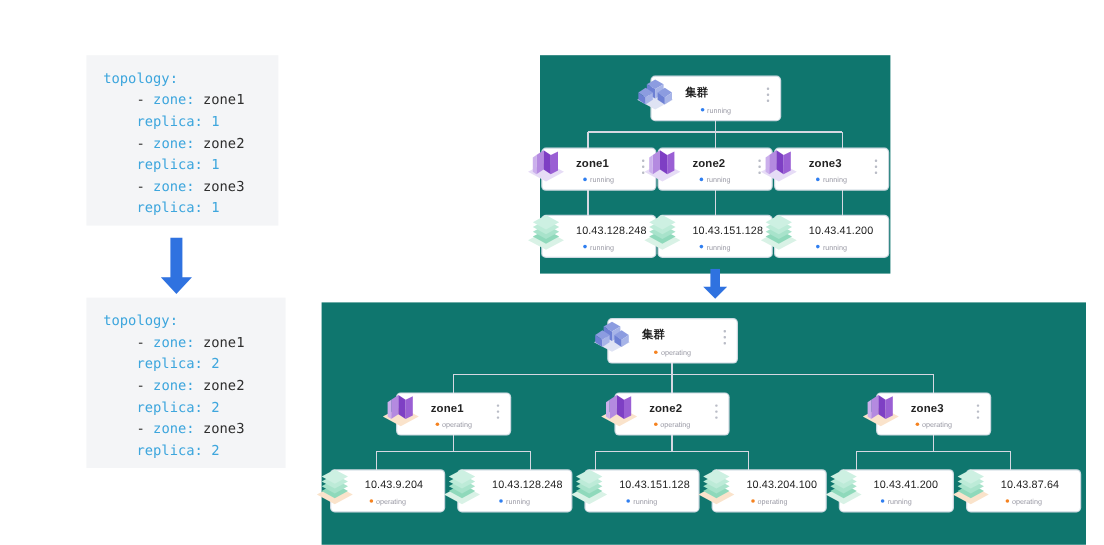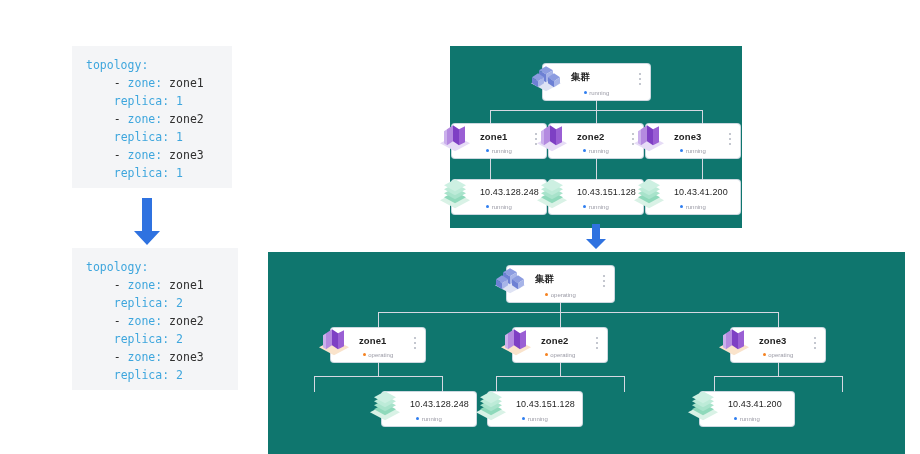--- a/index.html
+++ b/index.html
@@ -389,20 +389,35 @@
       <span class="kebab">
           <i></i>
           <i></i>
           <i></i>
         </span>
       <span class="node-status">
         <span class="dot operating"></span><span>operating</span>
       </span>
     </div>
 
+    <div class="node" style="left:8px;top:140px;width:94px;height:34px;">
+      <span class="node-ico">
+        <svg width="38" height="32" viewBox="0 0 38 32">
+          <path d="M4 23 L19 15 L34 23 L19 31 Z" fill="#fae3cb"></path>
+          <path d="M8 20 L19 14 L30 20 L19 26 Z" fill="#8fd9bb"></path>
+          <path d="M8 16 L19 10 L30 16 L19 22 Z" fill="#a8e3cb"></path>
+          <path d="M8 12 L19 6 L30 12 L19 18 Z" fill="#bdebd8"></path>
+          <path d="M8 8 L19 2 L30 8 L19 14 Z" fill="#cdf0e2"></path>
+        </svg>
+      </span>
+      <span class="node-label ip">10.43.9.204</span>
+      <span class="node-status">
+        <span class="dot operating"></span><span>operating</span>
+      </span>
+    </div>
 
     <div class="node" style="left:114px;top:140px;width:94px;height:34px;">
       <span class="node-ico">
         <svg width="38" height="32" viewBox="0 0 38 32">
           <path d="M4 23 L19 15 L34 23 L19 31 Z" fill="#d9f2e6"></path>
           <path d="M8 20 L19 14 L30 20 L19 26 Z" fill="#8fd9bb"></path>
           <path d="M8 16 L19 10 L30 16 L19 22 Z" fill="#a8e3cb"></path>
           <path d="M8 12 L19 6 L30 12 L19 18 Z" fill="#bdebd8"></path>
           <path d="M8 8 L19 2 L30 8 L19 14 Z" fill="#cdf0e2"></path>
         </svg>
@@ -422,33 +437,63 @@
           <path d="M8 12 L19 6 L30 12 L19 18 Z" fill="#bdebd8"></path>
           <path d="M8 8 L19 2 L30 8 L19 14 Z" fill="#cdf0e2"></path>
         </svg>
       </span>
       <span class="node-label ip">10.43.151.128</span>
       <span class="node-status">
         <span class="dot running"></span><span>running</span>
       </span>
     </div>
 
+    <div class="node" style="left:326px;top:140px;width:94px;height:34px;">
+      <span class="node-ico">
+        <svg width="38" height="32" viewBox="0 0 38 32">
+          <path d="M4 23 L19 15 L34 23 L19 31 Z" fill="#fae3cb"></path>
+          <path d="M8 20 L19 14 L30 20 L19 26 Z" fill="#8fd9bb"></path>
+          <path d="M8 16 L19 10 L30 16 L19 22 Z" fill="#a8e3cb"></path>
+          <path d="M8 12 L19 6 L30 12 L19 18 Z" fill="#bdebd8"></path>
+          <path d="M8 8 L19 2 L30 8 L19 14 Z" fill="#cdf0e2"></path>
+        </svg>
+      </span>
+      <span class="node-label ip">10.43.204.100</span>
+      <span class="node-status">
+        <span class="dot operating"></span><span>operating</span>
+      </span>
+    </div>
 
     <div class="node" style="left:432px;top:140px;width:94px;height:34px;">
       <span class="node-ico">
         <svg width="38" height="32" viewBox="0 0 38 32">
           <path d="M4 23 L19 15 L34 23 L19 31 Z" fill="#d9f2e6"></path>
           <path d="M8 20 L19 14 L30 20 L19 26 Z" fill="#8fd9bb"></path>
           <path d="M8 16 L19 10 L30 16 L19 22 Z" fill="#a8e3cb"></path>
           <path d="M8 12 L19 6 L30 12 L19 18 Z" fill="#bdebd8"></path>
           <path d="M8 8 L19 2 L30 8 L19 14 Z" fill="#cdf0e2"></path>
         </svg>
       </span>
       <span class="node-label ip">10.43.41.200</span>
       <span class="node-status">
         <span class="dot running"></span><span>running</span>
       </span>
     </div>
 
+    <div class="node" style="left:538px;top:140px;width:94px;height:34px;">
+      <span class="node-ico">
+        <svg width="38" height="32" viewBox="0 0 38 32">
+          <path d="M4 23 L19 15 L34 23 L19 31 Z" fill="#fae3cb"></path>
+          <path d="M8 20 L19 14 L30 20 L19 26 Z" fill="#8fd9bb"></path>
+          <path d="M8 16 L19 10 L30 16 L19 22 Z" fill="#a8e3cb"></path>
+          <path d="M8 12 L19 6 L30 12 L19 18 Z" fill="#bdebd8"></path>
+          <path d="M8 8 L19 2 L30 8 L19 14 Z" fill="#cdf0e2"></path>
+        </svg>
+      </span>
+      <span class="node-label ip">10.43.87.64</span>
+      <span class="node-status">
+        <span class="dot operating"></span><span>operating</span>
+      </span>
+    </div>
   </div>
 
   <div class="bottom-rule"></div>
 </div>
 
 </body></html>

